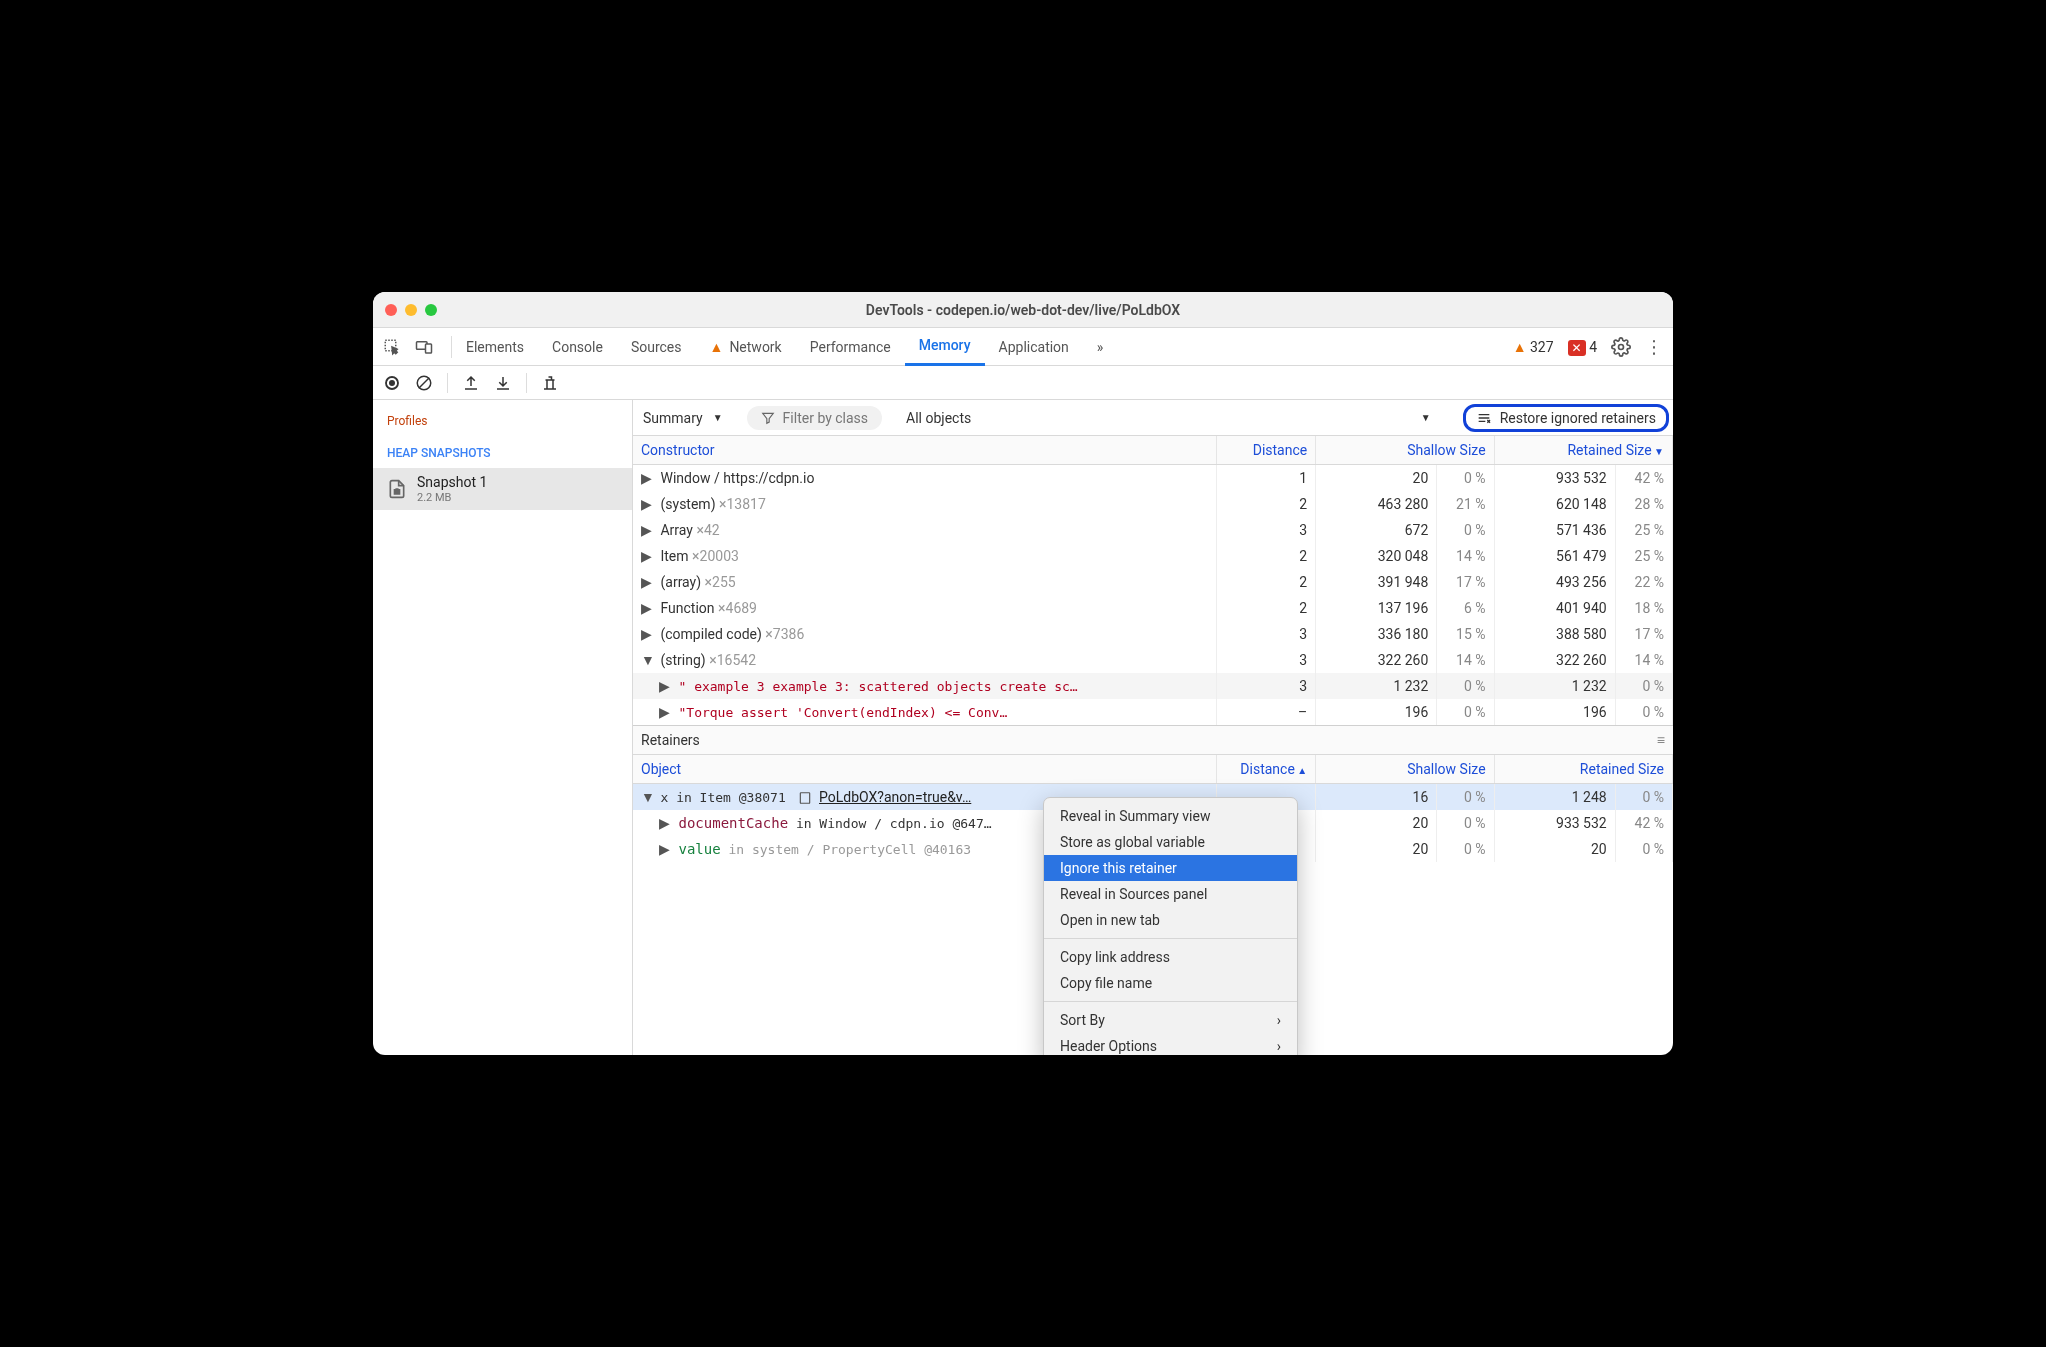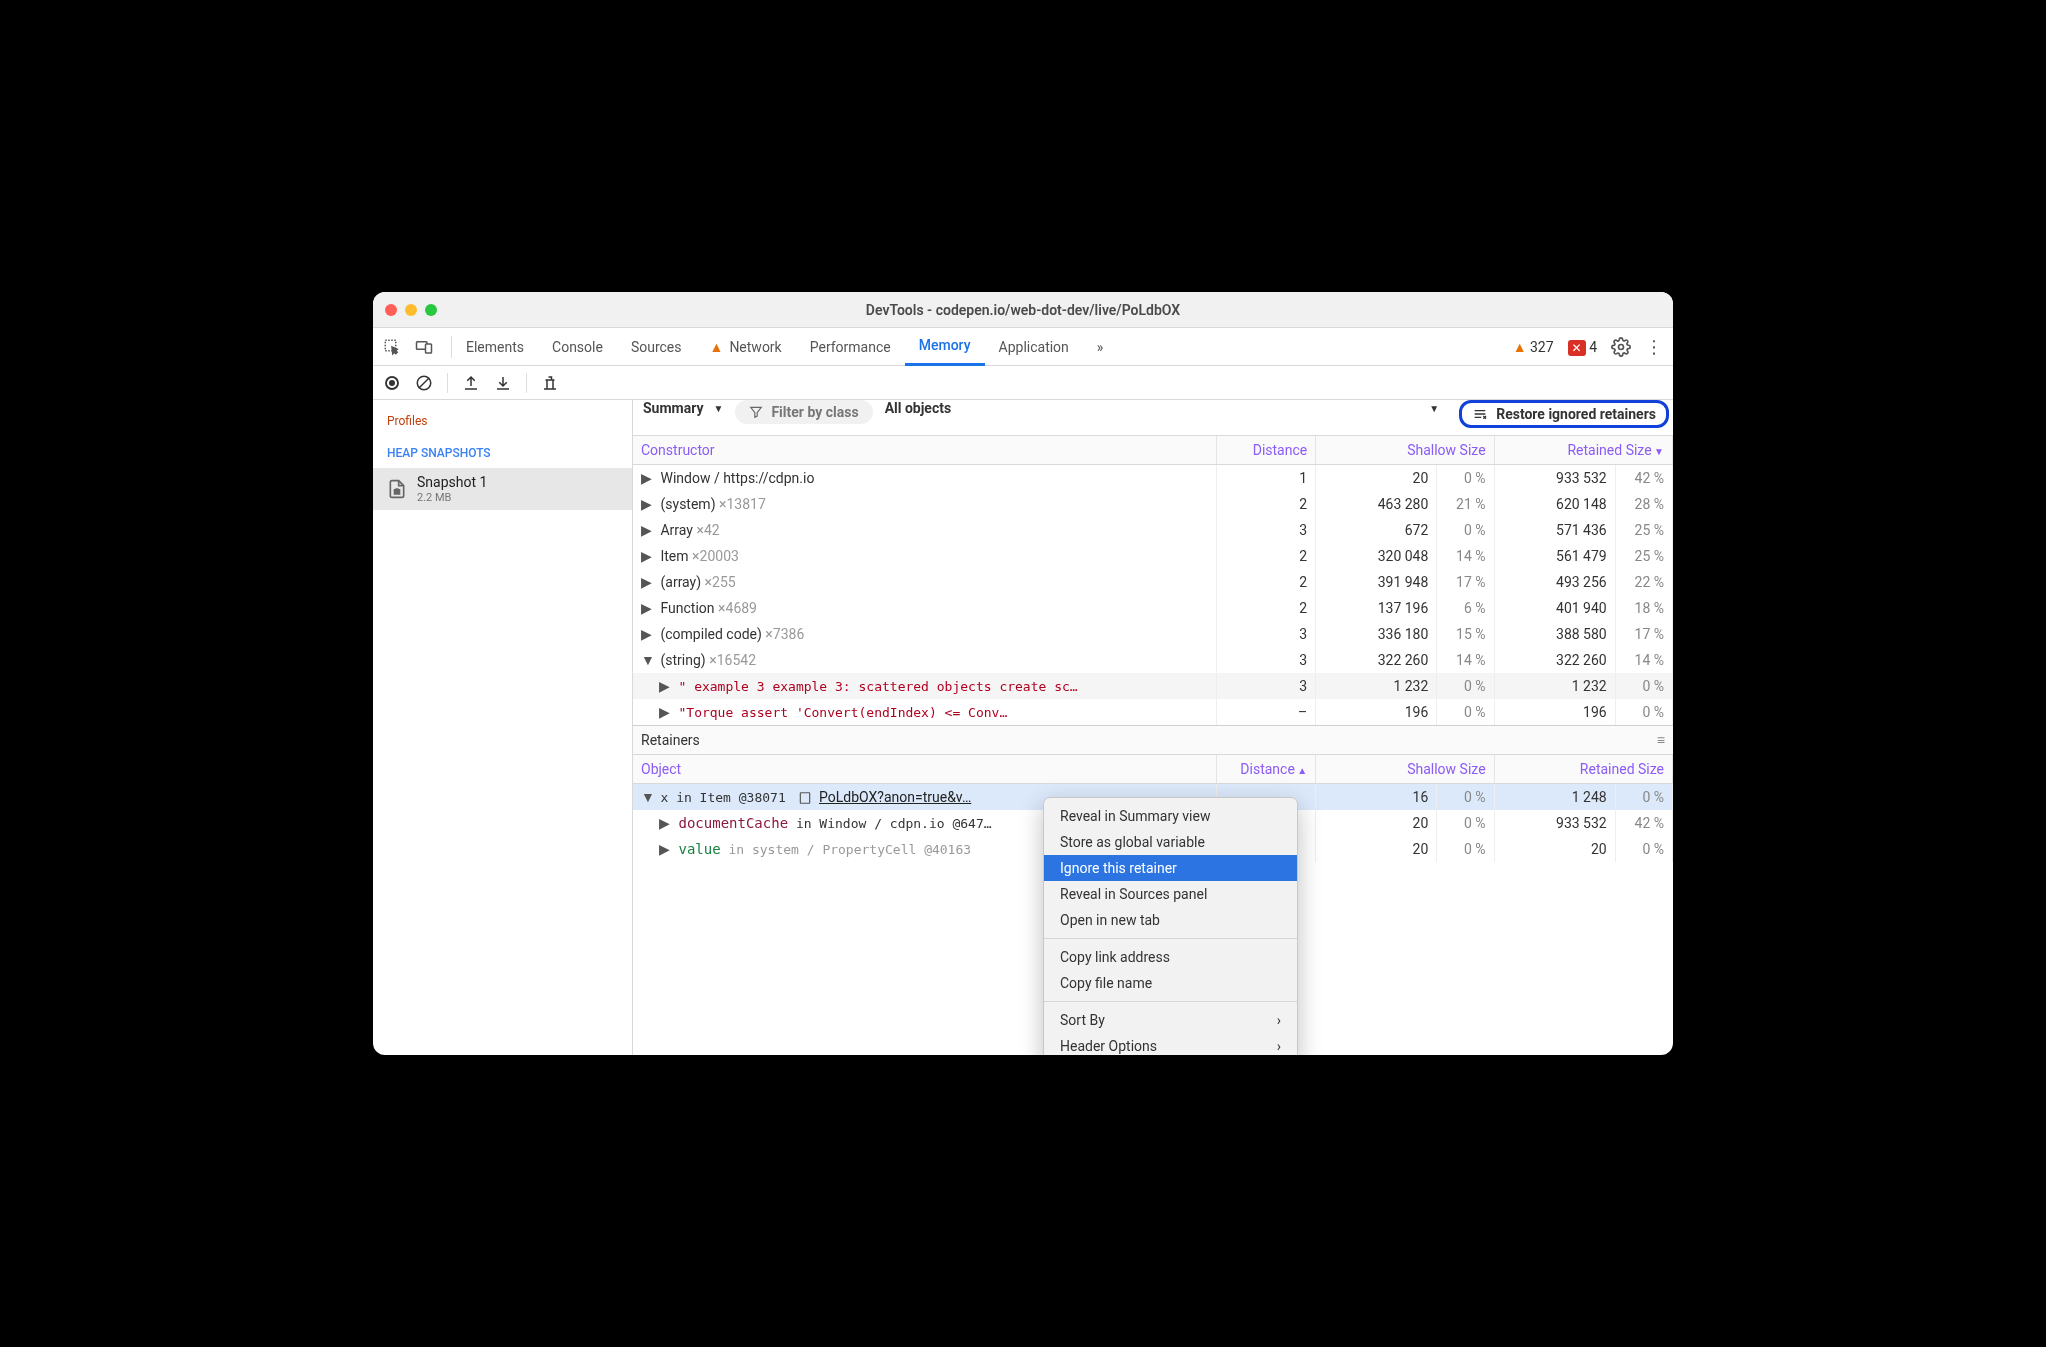--- a/index.html
+++ b/index.html
@@ -97,26 +97,25 @@
   padding: 6px 14px;
   background: #e7e7e7;
 }
 .snapshot-icon { width: 20px; height: 20px; color: #666;}
 .snapshot-text { line-height: 1.2; }
 .snapshot-name { font-size: 14px; color: #222;}
 .snapshot-size { font-size: 11px; color: #777;}
 .main-panel { flex: 1; display: flex; flex-direction: column; min-width: 0;}
 .main-toolbar {
   display: flex;
-  align-items: flex-start;
+  align-items: center;
   height: 36px;
   border-bottom: 1px solid #d9d9d9;
   padding: 0 10px;
-  gap: 12px;
-  font-weight: bold;
+  gap: 24px;
 }
 .dropdown { display: flex; align-items: center; gap: 10px; font-size: 14px;}
 .filter-pill {
   display: flex; align-items: center; gap: 8px;
   background: #f1f1f1; border-radius: 16px; padding: 4px 14px;
   font-size: 14px; color: #555;
 }
 .all-objects { font-size: 14px; color: #333; flex: 1; display: flex; justify-content: space-between; align-items: center;}
 .restore-btn {
   border: 3px solid #1141d8;
@@ -130,21 +129,21 @@
   margin-right: -6px;
 }
 .data-table { width: 100%; border-collapse: collapse; font-size: 14px;}
 .data-table th {
   text-align: left;
   font-weight: 400;
   padding: 6px 8px;
   border-bottom: 1px solid #d9d9d9;
   border-right: 1px solid #e5e5e5;
   background: #fafafa;
-  color: #8b5cf6;
+  color: #1d4ed8;
 }
 .data-table th.sort-desc::after { content: " ▼"; font-size: 10px;}
 .data-table th.sort-asc::after { content: " ▲"; font-size: 10px;}
 .data-table th.right { text-align: right;}
 .data-table td {
   padding: 5px 8px;
   border-right: 1px solid #eee;
   white-space: nowrap;
   overflow: hidden;
   text-overflow: ellipsis;

